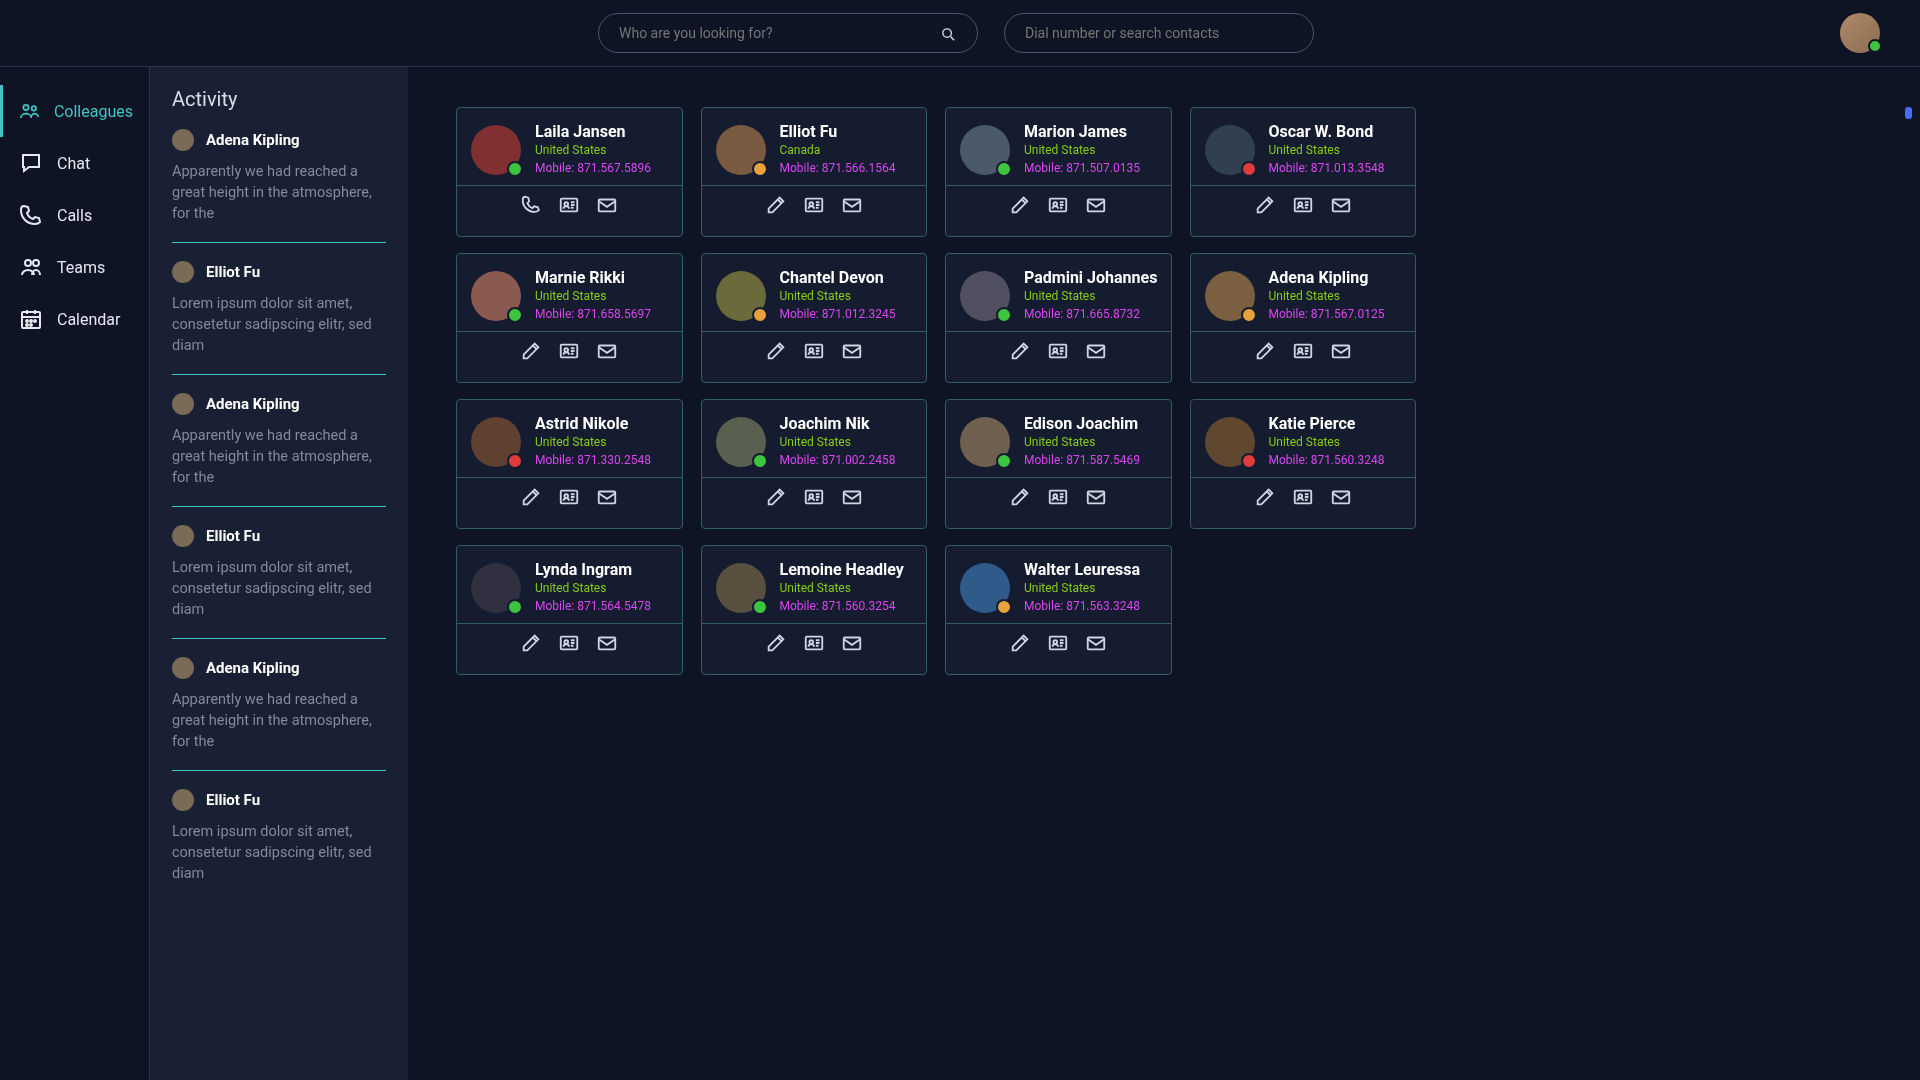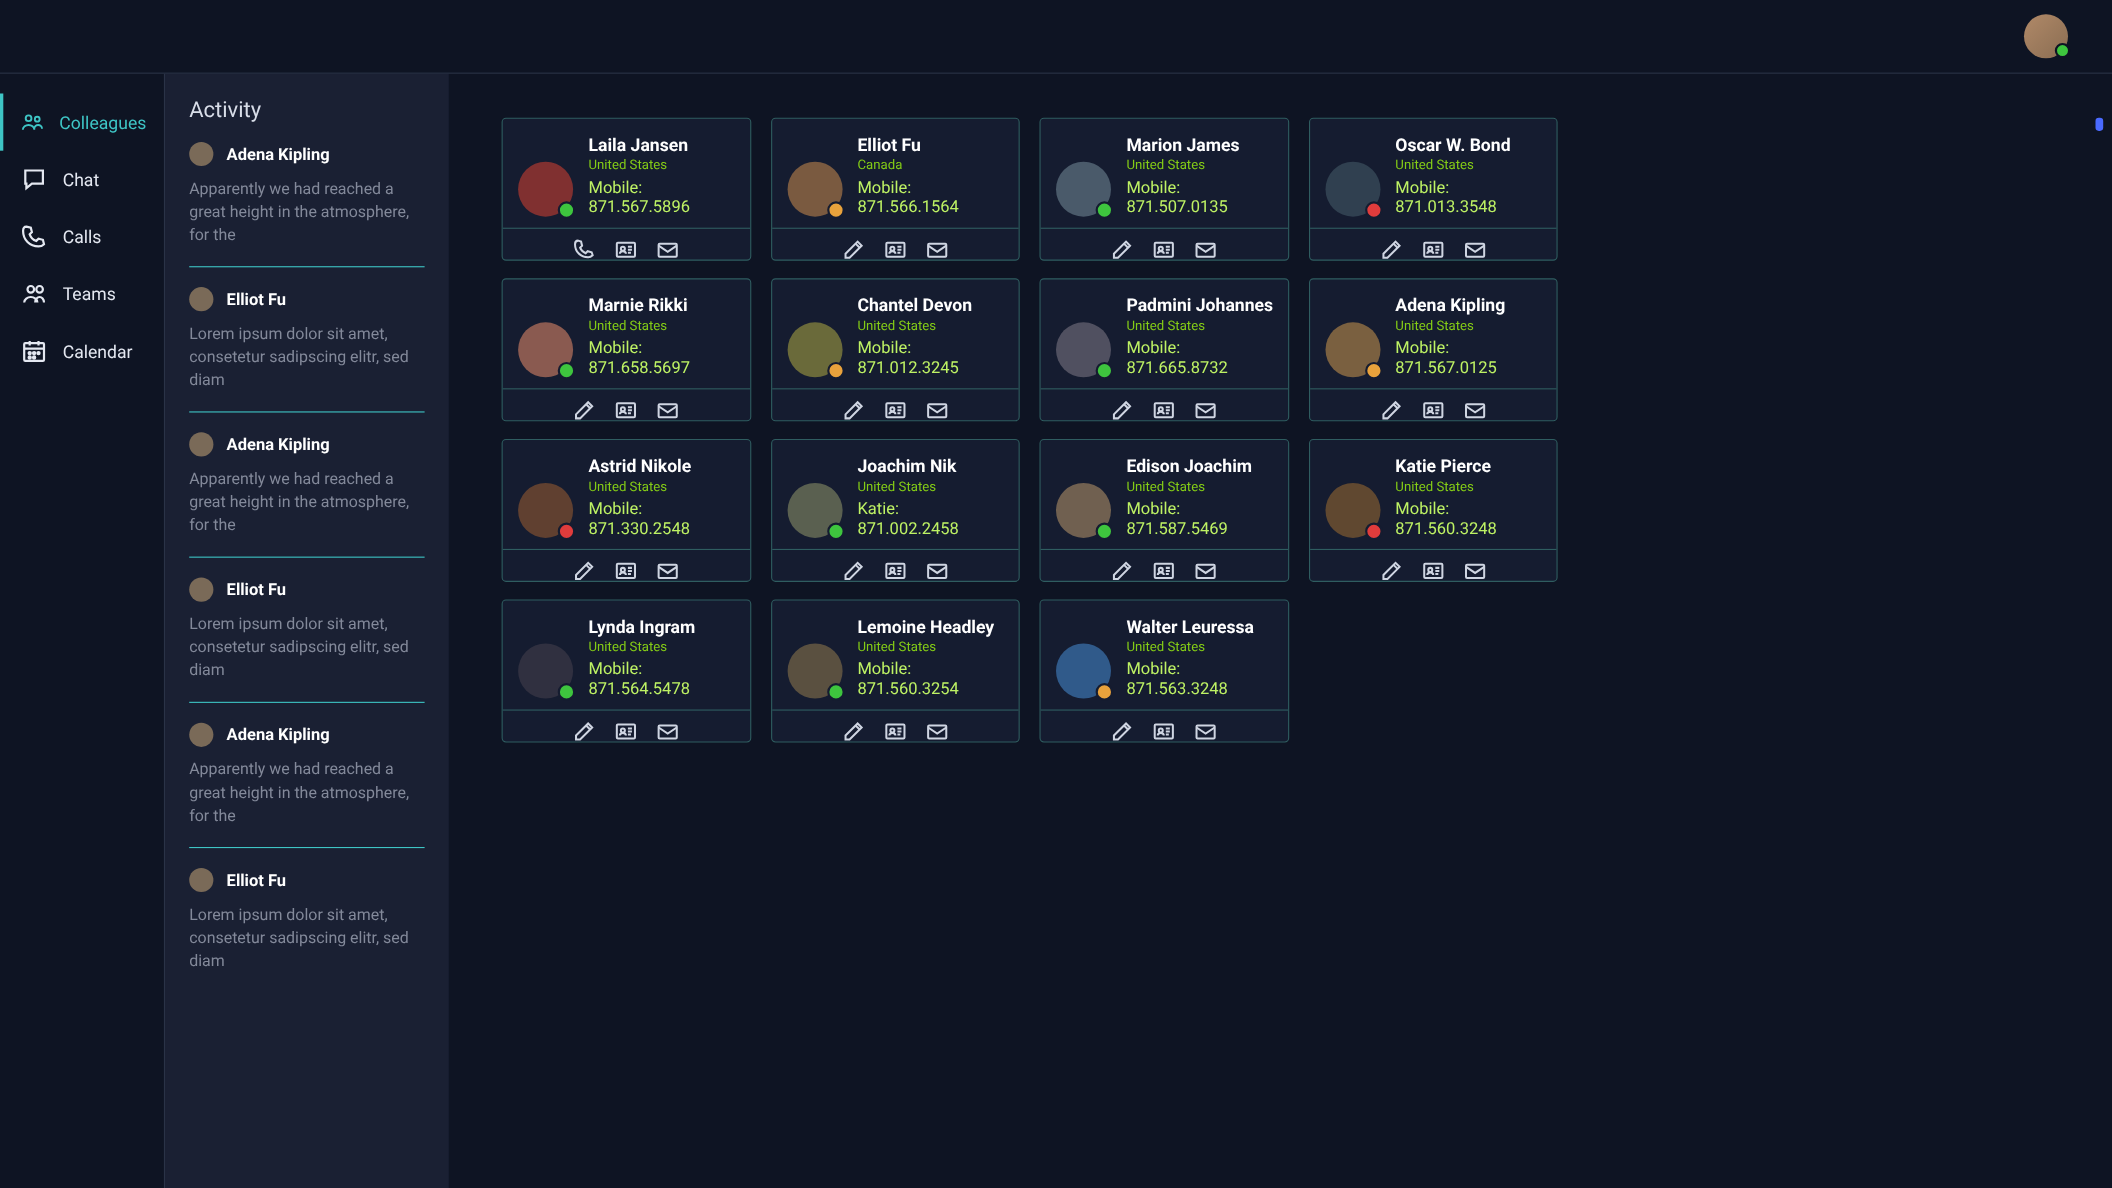--- a/index.html
+++ b/index.html
@@ -41,21 +41,21 @@
 .card-top { display:flex; gap:14px; padding:14px 14px 10px 14px;align-items:flex-end; }
 .avatar { width:50px; height:50px; border-radius:50%; position:relative; flex-shrink:0; background:#665544;}
 .avatar.c1{background:#803030;} .avatar.c2{background:#7a5a40;} .avatar.c3{background:#4a5a6a;} .avatar.c4{background:#304050;}
 .avatar.c5{background:#904020;} .avatar.c6{background:#8a5a50;} .avatar.c7{background:#6a6a3a;} .avatar.c8{background:#505060;}
 .avatar.c9{background:#7a6040;} .avatar.c10{background:#604030;} .avatar.c11{background:#5a6050;} .avatar.c12{background:#706050;}
 .avatar.c13{background:#604830;} .avatar.c14{background:#303040;} .avatar.c15{background:#5a5040;} .avatar.c16{background:#305a8a;}
 .presence { position:absolute; bottom:-2px; right:-2px; width:16px; height:16px; border-radius:50%; border:2px solid #151c30;}
 .pg{background:#3ec53e;} .po{background:#e8a23c;} .pr{background:#e03c3c;}
 .info .nm { font-weight:700; font-size:16px; color:#fff; margin-bottom:2px; white-space:nowrap;}
 .info .loc { font-size:12px; color:#84cc16; margin-bottom:4px;}
-.info .ph { font-size:15px; color:#bef264;}
+.info .ph { font-size:12px; color:#d946ef;}
 .card-bot { border-top:1px solid #2f5d60; display:flex; justify-content:center; gap:16px; padding:8px 0;}
 .card-bot .ic { width:22px; height:22px; stroke:#cfd5e2; cursor:pointer;}
 
 .scroll-ind { position:absolute; right:8px; top:40px; width:7px; height:12px; background:#4a6aff; border-radius:3px;}
 
 svg { fill:none; stroke-width:2; }
 </style>
 </head>
 <body>
 
@@ -106,20 +106,31 @@
         <rect x="3" y="6" width="18" height="13" rx="1"></rect>
         <path d="M3 8l9 6 9-6"></path>
       </g>
     <g id="i-phone2">
         <path d="M6 3l3 1 1 4-2 2c1 2.5 3 4.5 5.5 5.5l2-2 4 1 1 3c-1 1-2.5 2-4.5 2-7.5 0-13-5.5-13-13 0-2 1-3.5 3-3.5z"></path>
       </g>
   </defs>
 </svg>
 
 <div class="topbar">
+  <div class="search-wrap">
+    <div class="pill search1">
+      <input placeholder="Who are you looking for?" style="">
+      <svg class="search-icon" width="17" height="17" viewBox="0 0 24 24" stroke="#cfd5e2">
+          <use href="#i-search"></use>
+        </svg>
+    </div>
+    <div class="pill search2">
+      <input placeholder="Dial number or search contacts" style="">
+    </div>
+  </div>
   <div class="user-avatar">
     <div class="dot"></div>
   </div>
 </div>
 
 <div class="body">
   <div class="nav" id="nav">
       <div class="nav-item active">
         <svg viewBox="0 0 24 24">
           <use href="#i-people"></use>
@@ -409,21 +420,21 @@
     </div>
         </div>
         <div class="card">
     <div class="card-top">
       <div class="avatar c11">
         <div class="presence pg"></div>
       </div>
       <div class="info">
         <div class="nm">Joachim Nik</div>
         <div class="loc">United States</div>
-        <div class="ph">Katie: 871.002.2458</div>
+        <div class="ph">Mobile: 871.002.2458</div>
       </div>
     </div>
     <div class="card-bot">
       <svg class="ic" viewBox="0 0 24 24">
               <use href="#i-edit"></use>
             </svg>
       <svg class="ic" viewBox="0 0 24 24">
               <use href="#i-card"></use>
             </svg>
       <svg class="ic" viewBox="0 0 24 24">

